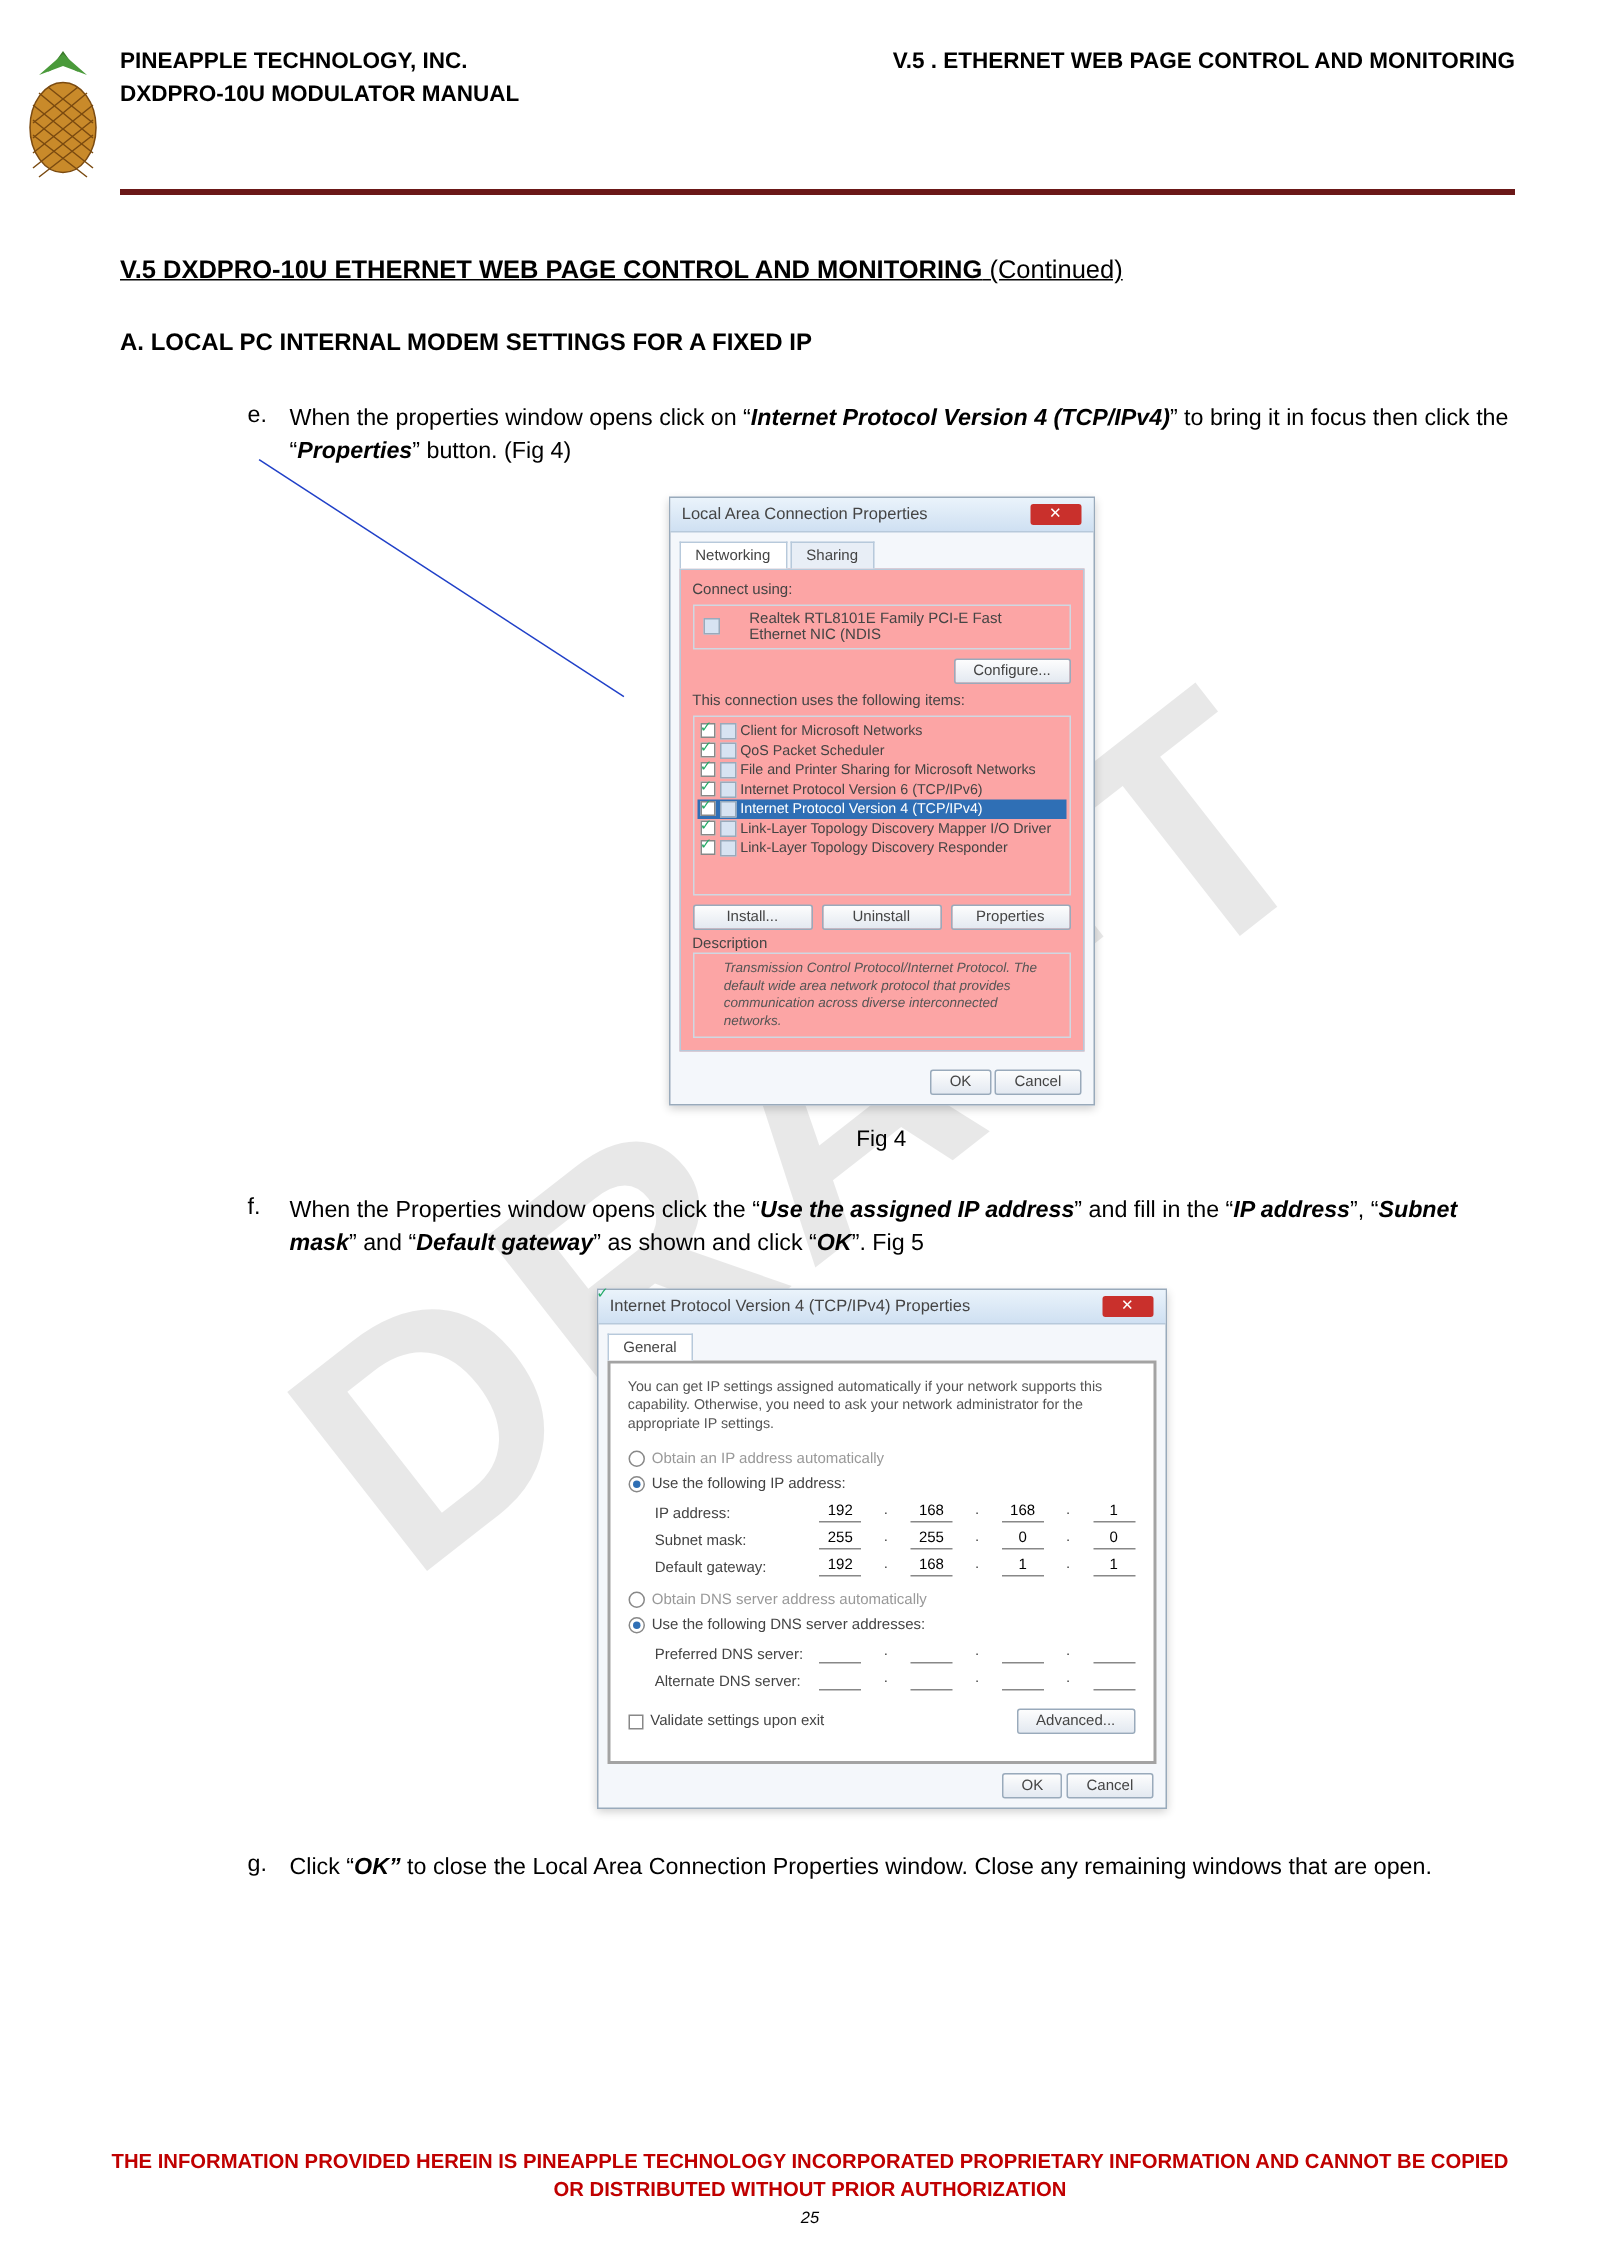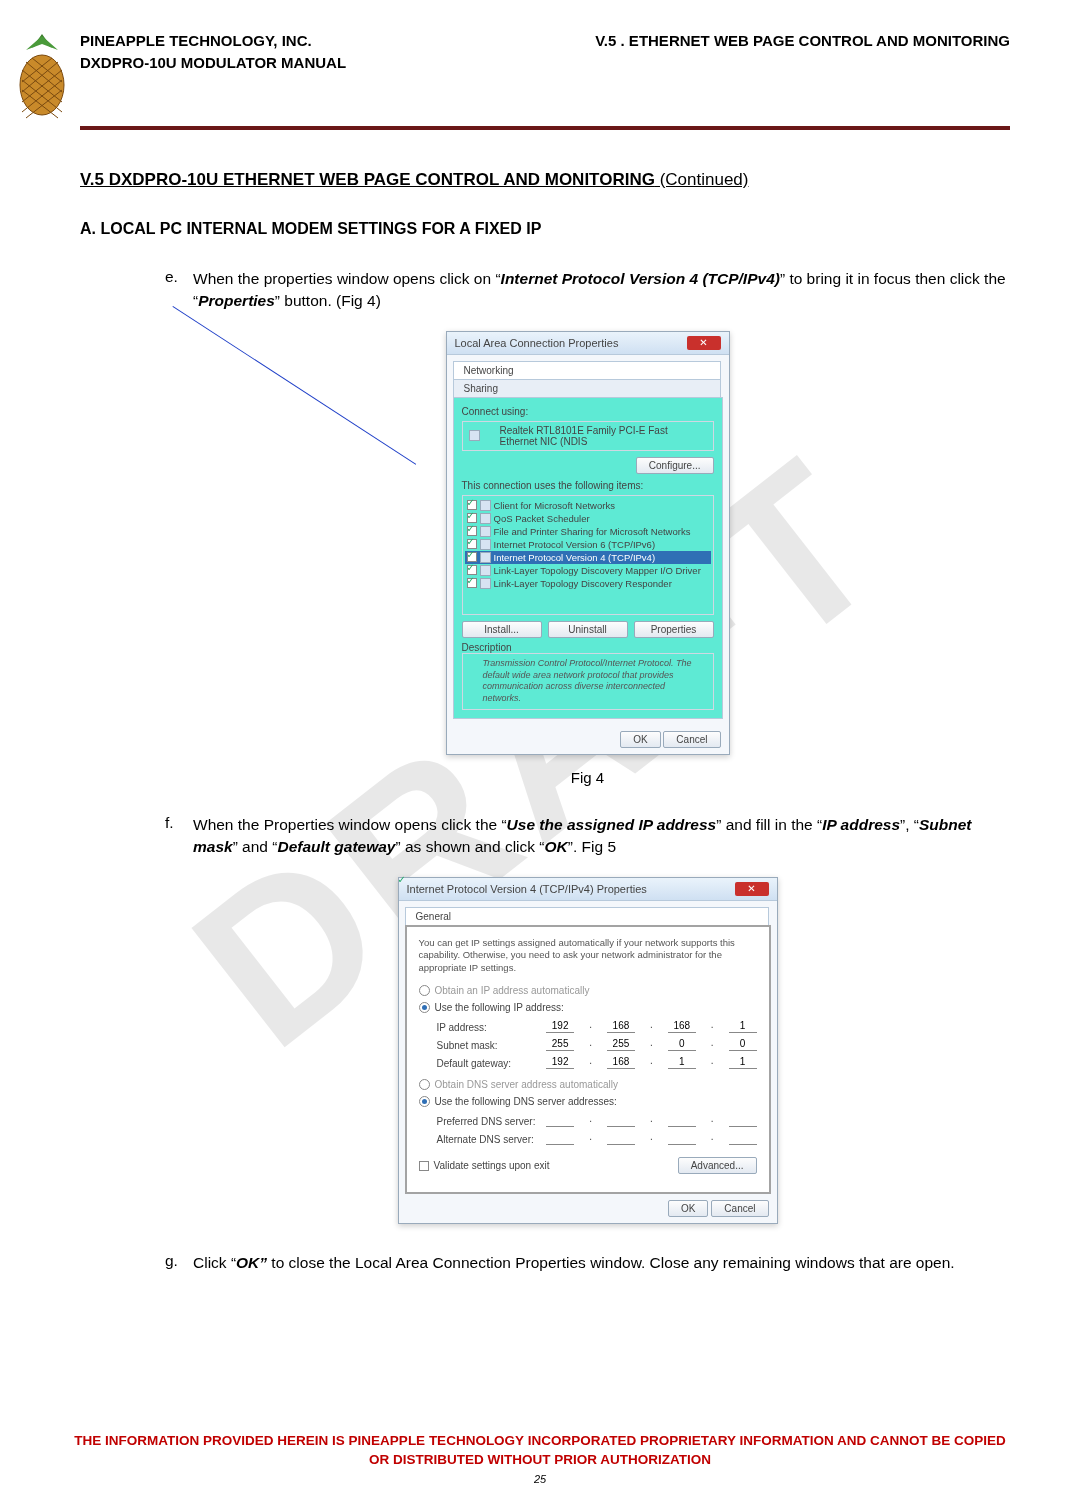--- a/index.html
+++ b/index.html
@@ -57,24 +57,24 @@
     background: linear-gradient(#eaf3fb,#cfe0f2);
     padding: 4px 8px;
     font-size: 11px;
     display:flex; justify-content:space-between; align-items:center;
     border-bottom:1px solid #b7c9db;
   }
   .titlebar .close {
     background:#c9302c; color:#fff; width:34px; height:14px;
     text-align:center; font-size:10px; line-height:14px; border-radius:2px;
   }
-  .tabs { display:flex; padding: 6px 6px 0 6px; font-size:10px;flex-direction:column; }
+  .tabs { display:flex; padding: 6px 6px 0 6px; font-size:10px; }
   .tab { padding:3px 10px; border:1px solid #b7c9db; background:#fff; margin-right:2px; border-bottom:none; }
   .tab.inactive { background:#e8eef6; }
-  .d1-body { background:#5eead4; margin:0 6px 6px 6px; border:1px solid #b7c9db; padding:8px; }
+  .d1-body { background:#fca5a5; margin:0 6px 6px 6px; border:1px solid #b7c9db; padding:8px; }
   .connect-box { border:1px solid #cfd8e2; padding:3px 6px; margin:4px 0 6px 0; display:flex; align-items:center; gap:20px; }
   .btn {
     display:inline-block; border:1px solid #9ab; background:linear-gradient(#fdfdfd,#e3e9f1);
     padding:2px 12px; font-size:10px; border-radius:2px; cursor:pointer;
   }
   .items-box { border:1px solid #cfd8e2; height:120px; overflow:hidden; padding:3px 2px; margin:4px 0; }
   .item { display:flex; align-items:center; gap:3px; padding:1px 2px; font-size:9.5px; white-space:nowrap; }
   .item.selected { background:#2f6fb5; color:#fff; }
   .chk { width:10px; height:10px; border:1px solid #888; background:#fff; position:relative; flex:0 0 auto; }
   .chk::after { content:"✓"; position:absolute; top:-4px; left:-1px; font-size:10px; color:#2a6; }

